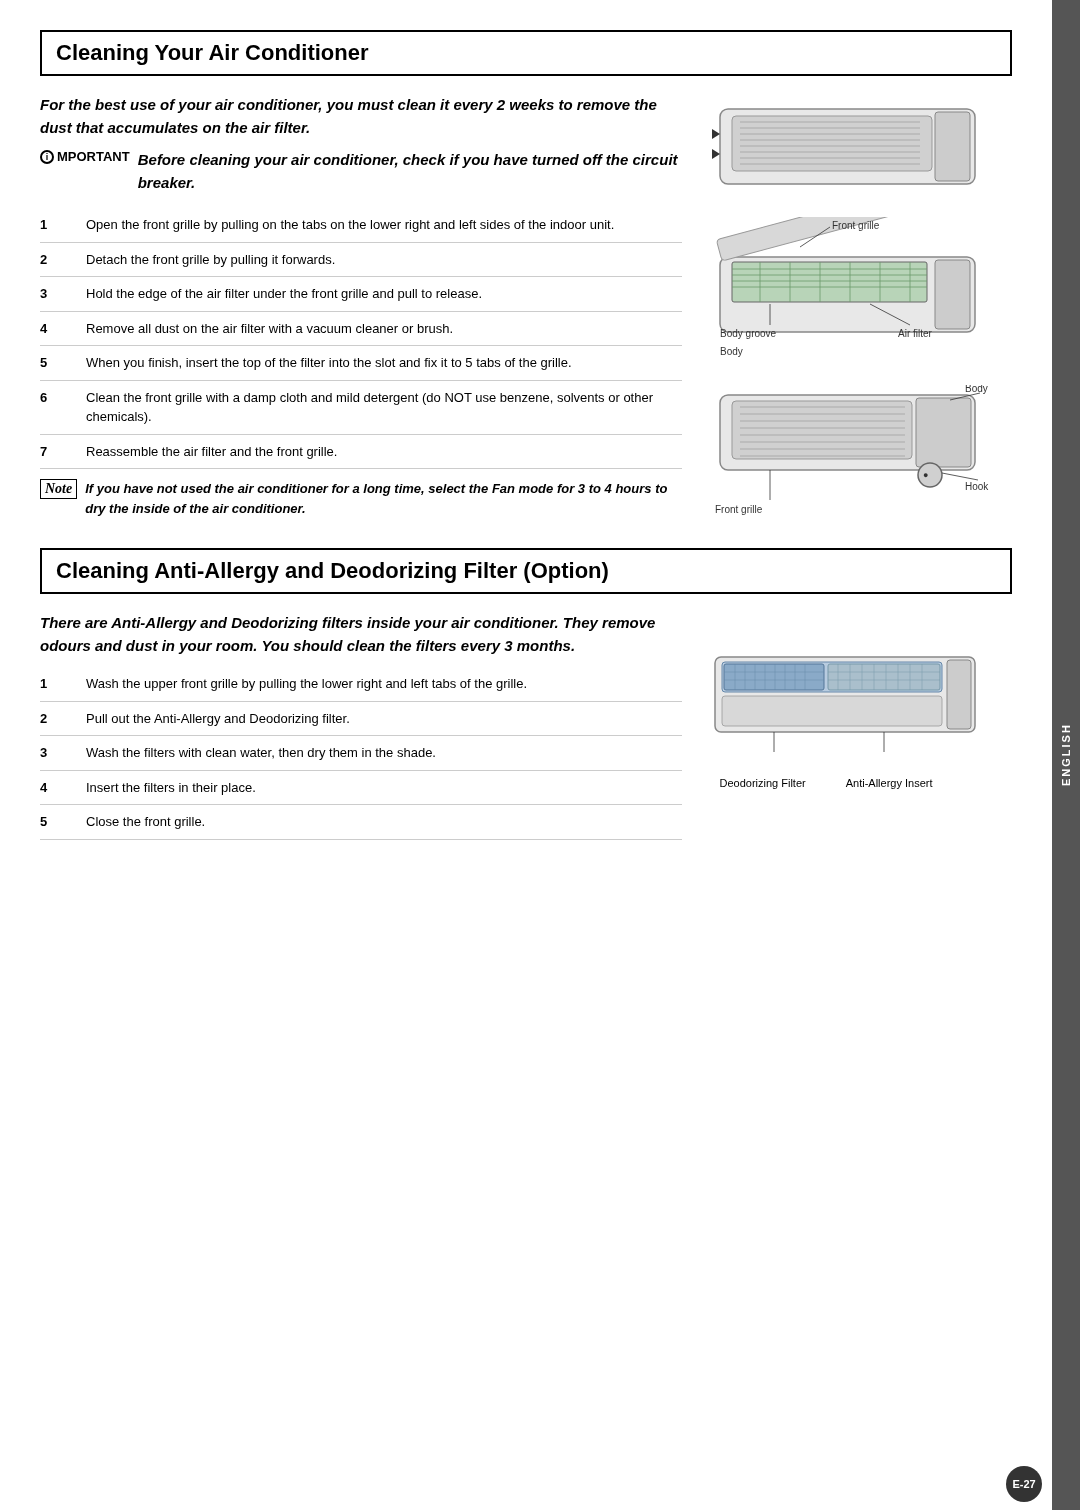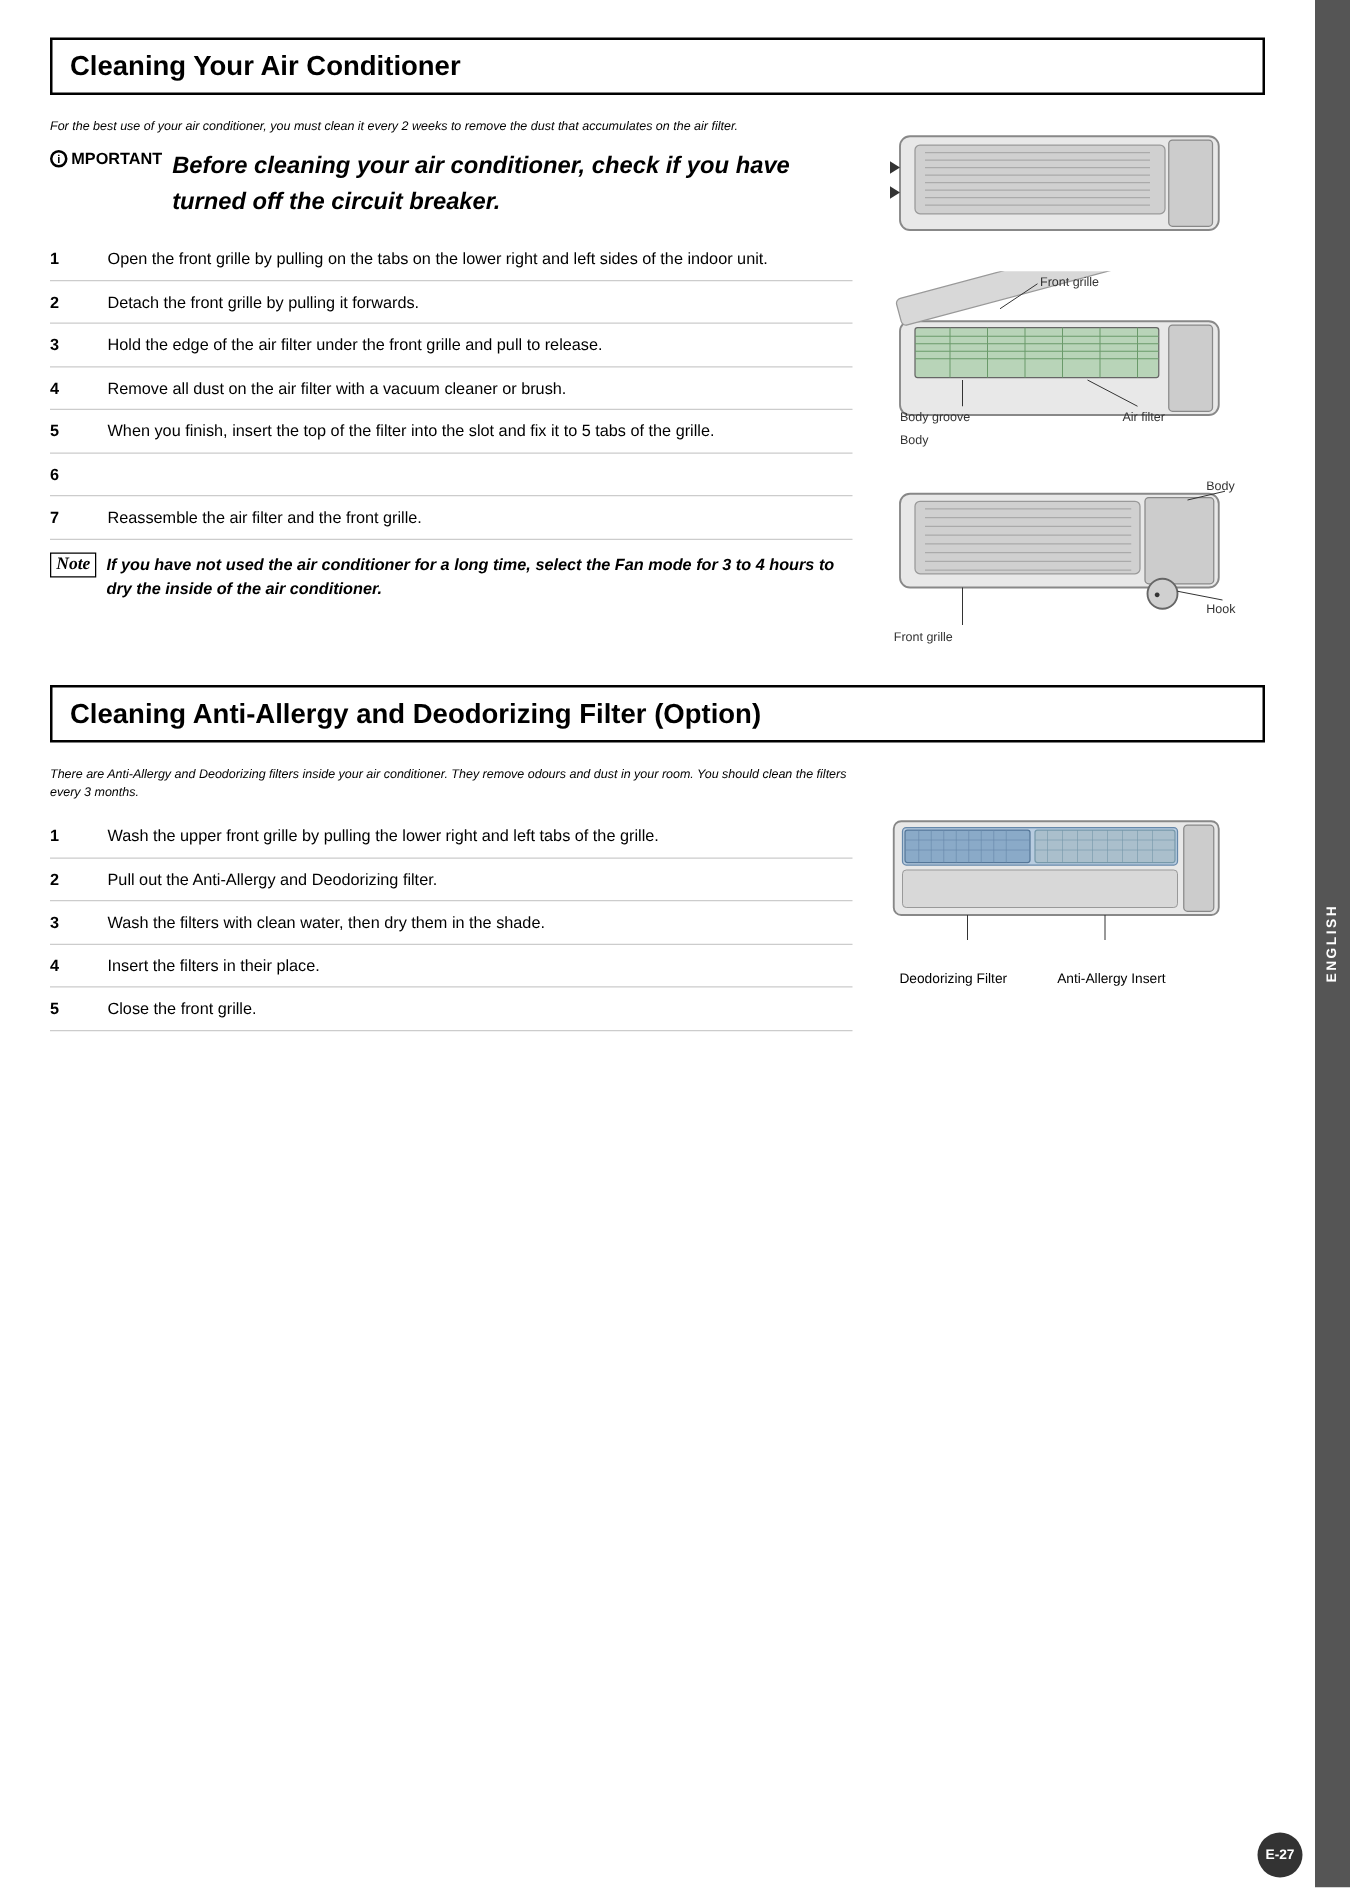--- a/index.html
+++ b/index.html
@@ -63,22 +63,22 @@
     .right-col {
       width: 310px;
       display: flex;
       flex-direction: column;
       align-items: center;
       gap: 10px;
       justify-content: center;
     }
     .intro-text {
       font-style: italic;
-      font-weight: normal;
-      font-size: 10px;
+      font-weight: bold;
+      font-size: 15px;
       margin-bottom: 10px;
       line-height: 1.5;
     }
     .important-box {
       display: flex;
       align-items: flex-start;
       margin-bottom: 14px;
       gap: 8px;
     }
     .important-label {
@@ -97,21 +97,21 @@
       border-radius: 50%;
       font-size: 9px;
       font-weight: bold;
       text-align: center;
       line-height: 10px;
       vertical-align: middle;
     }
     .important-text {
       font-style: italic;
       font-weight: bold;
-      font-size: 19px;
+      font-size: 15px;
       line-height: 1.5;
     }
     .steps-list {
       list-style: none;
       padding: 0;
       margin: 0;
     }
     .step-item {
       display: flex;
       align-items: flex-start;
@@ -224,20 +224,21 @@
           <li class="step-item">
             <span class="step-num">4</span>
             <span class="step-text">Remove all dust on the air filter with a vacuum cleaner or brush.</span>
           </li>
           <li class="step-item">
             <span class="step-num">5</span>
             <span class="step-text">When you finish, insert the top of the filter into the slot and fix it to 5 tabs of the grille.</span>
           </li>
           <li class="step-item">
             <span class="step-num">6</span>
+            <span class="step-text">Clean the front grille with a damp cloth and mild detergent (do NOT use benzene, solvents or other chemicals).</span>
           </li>
           <li class="step-item">
             <span class="step-num">7</span>
             <span class="step-text">Reassemble the air filter and the front grille.</span>
           </li>
         </ul>
 
         <div class="note-box">
           <div class="note-label">Note</div>
           <div class="note-text">If you have not used the air conditioner for a long time, select the Fan mode for 3 to 4 hours to dry the inside of the air conditioner.</div>

